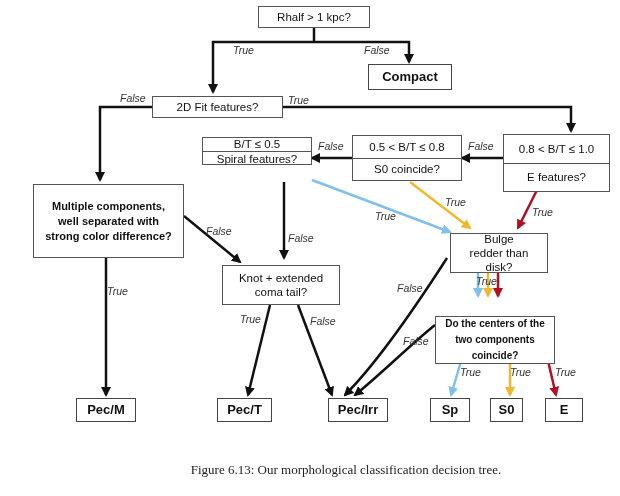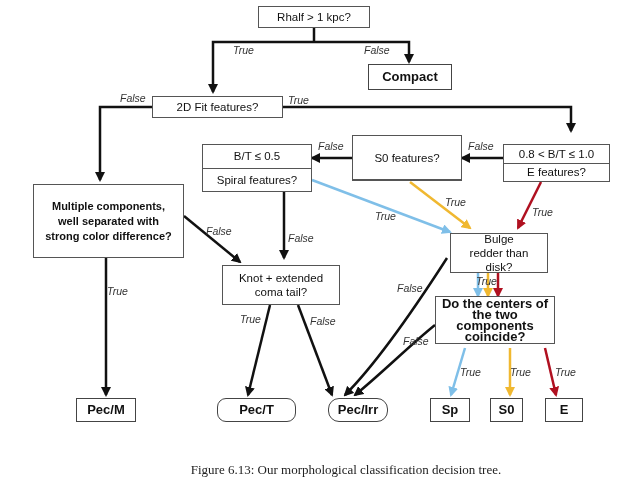--- a/index.html
+++ b/index.html
@@ -69,40 +69,41 @@
     <path d="M465,348 L451,395" stroke="#7fbfe8" marker-end="url(#ah-b)"></path>
     <path d="M510,348 L510,395" stroke="#f0b830" marker-end="url(#ah-y)"></path>
     <path d="M545,348 L556,395" stroke="#b01020" marker-end="url(#ah-r)"></path>
   </g>
 </svg>
 
 <div class="node q" style="left:258px;top:6px;width:112px;height:22px;">Rhalf &gt; 1 kpc?</div>
 <div class="node bold" style="left:368px;top:64px;width:84px;height:26px;text-align:right;">Compact</div>
 <div class="node q" style="left:152px;top:96px;width:131px;height:22px;">2D Fit features?</div>
 
-<div class="node split q" style="left:202px;top:144px;width:110px;height:48px;">
+<div class="node split q" style="left:202px;top:137px;width:110px;height:28px;">
   <div>B/T ≤ 0.5</div>
   <div>Spiral features?</div>
 </div>
 <div class="node split q" style="left:352px;top:135px;width:110px;height:46px;">
-  <div>S0 features?</div>
+  <div>0.5 &lt; B/T ≤ 0.8</div>
+  <div>S0 coincide?</div>
 </div>
-<div class="node split q" style="left:503px;top:144px;width:107px;height:38px;">
+<div class="node split q" style="left:503px;top:134px;width:107px;height:58px;">
   <div>0.8 &lt; B/T ≤ 1.0</div>
   <div>E features?</div>
 </div>
 
 <div class="node multi" style="left:33px;top:184px;width:151px;height:74px;padding:8px 8px;">Multiple components, well separated with strong color difference?</div>
 <div class="node q" style="left:222px;top:265px;width:118px;height:40px;padding:8px 6px;">Knot + extended coma tail?</div>
 <div class="node q" style="left:450px;top:233px;width:98px;height:40px;padding:0 17px;">Bulge redder than disk?</div>
-<div class="node multi" style="left:435px;top:296px;width:120px;height:48px;padding:0 4px;line-height:11px;font-size:13px;">Do the centers of the two components coincide?</div>
+<div class="node multi" style="left:435px;top:316px;width:120px;height:48px;padding:0 4px;line-height:16px;font-size:10px;">Do the centers of the two components coincide?</div>
 
 <div class="node bold" style="left:76px;top:398px;width:60px;height:24px;">Pec/M</div>
-<div class="node bold" style="left:217px;top:398px;width:79px;height:24px;border-radius:9px;">Pec/T</div>
-<div class="node bold" style="left:328px;top:398px;width:60px;height:24px;border-radius:11px;">Pec/Irr</div>
+<div class="node bold" style="left:217px;top:398px;width:55px;height:24px;">Pec/T</div>
+<div class="node bold" style="left:328px;top:398px;width:60px;height:24px;">Pec/Irr</div>
 <div class="node bold" style="left:430px;top:398px;width:40px;height:24px;">Sp</div>
 <div class="node bold" style="left:490px;top:398px;width:33px;height:24px;">S0</div>
 <div class="node bold" style="left:545px;top:398px;width:38px;height:24px;">E</div>
 
 <span class="lbl" style="left:233px;top:44px;">True</span>
 <span class="lbl" style="left:364px;top:44px;">False</span>
 <span class="lbl" style="left:120px;top:92px;">False</span>
 <span class="lbl" style="left:288px;top:94px;">True</span>
 <span class="lbl" style="left:318px;top:140px;">False</span>
 <span class="lbl" style="left:468px;top:140px;">False</span>

